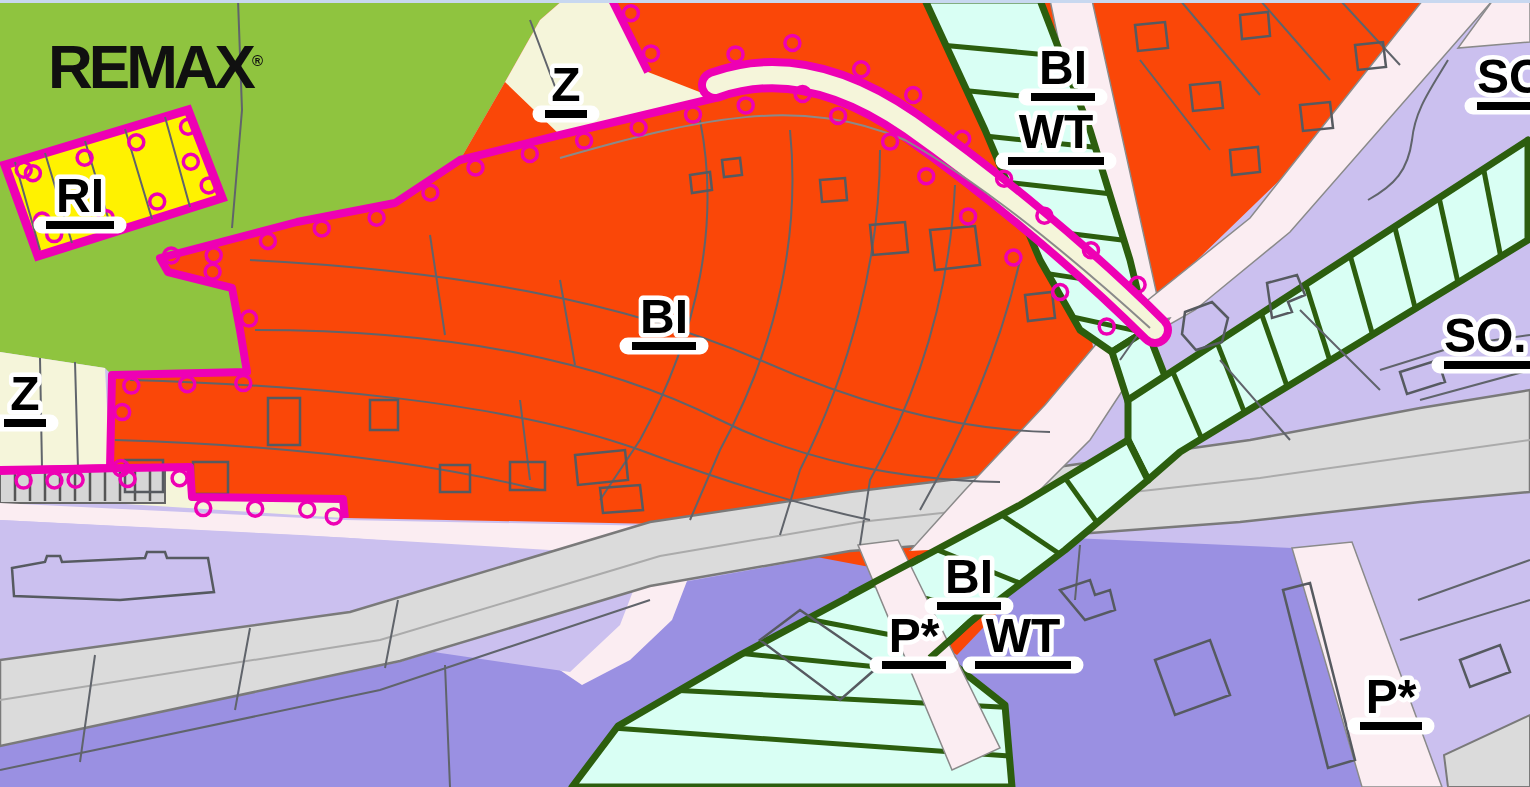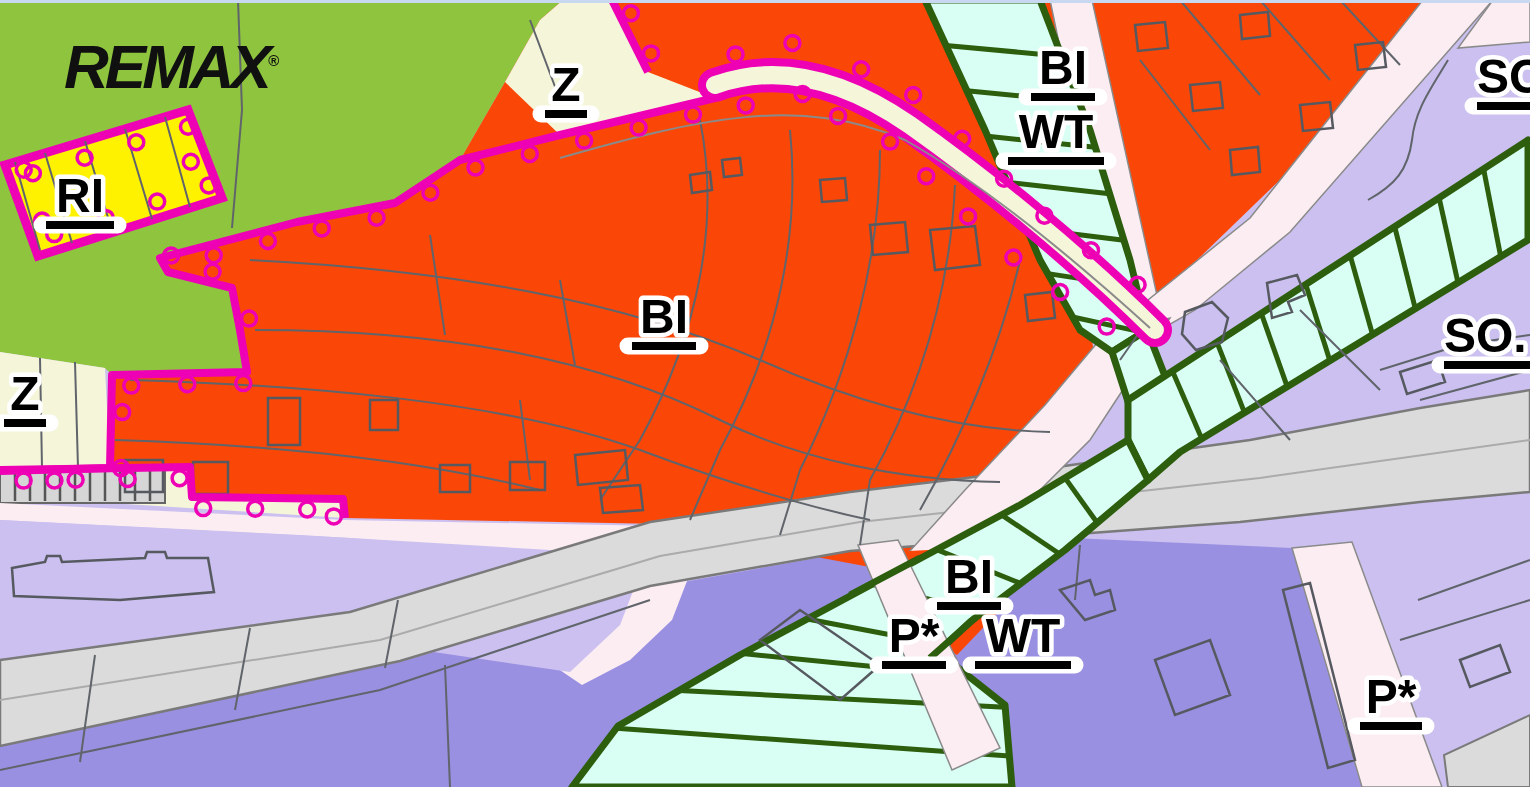--- a/index.html
+++ b/index.html
@@ -7,21 +7,21 @@
   .map-wrap{position:relative;width:1530px;height:787px;}
   svg{position:absolute;left:0;top:0;display:block;}
   .lbl text{font-family:"Liberation Sans",sans-serif;font-weight:700;font-size:48px;
     fill:#000;stroke:#fff;stroke-width:9px;paint-order:stroke;stroke-linejoin:round;
     text-anchor:middle;}
   .lbl.start text{text-anchor:start;}
   .uh{stroke:#fff;stroke-width:17px;stroke-linecap:round;}
   .ul{stroke:#000;stroke-width:8px;}
   .parcel{fill:none;stroke-width:2px;}
   .bldg{fill:none;stroke-width:2.5px;}
-  .logo{position:absolute;left:64px;top:36px;font-style:italic;font-weight:900;
+  .logo{position:absolute;left:48px;top:36px;font-weight:900;
     font-size:62px;letter-spacing:-4px;line-height:1;white-space:nowrap;}
   .logo sup{font-size:15px;letter-spacing:0;vertical-align:super;}
 </style>
 </head>
 <body>
 
 <div class="map-wrap">
 <svg id="map-svg" width="1530" height="787" viewBox="0 0 1530 787">
 
   <rect x="0" y="0" width="1530" height="787" fill="#CBC0EF"></rect>

